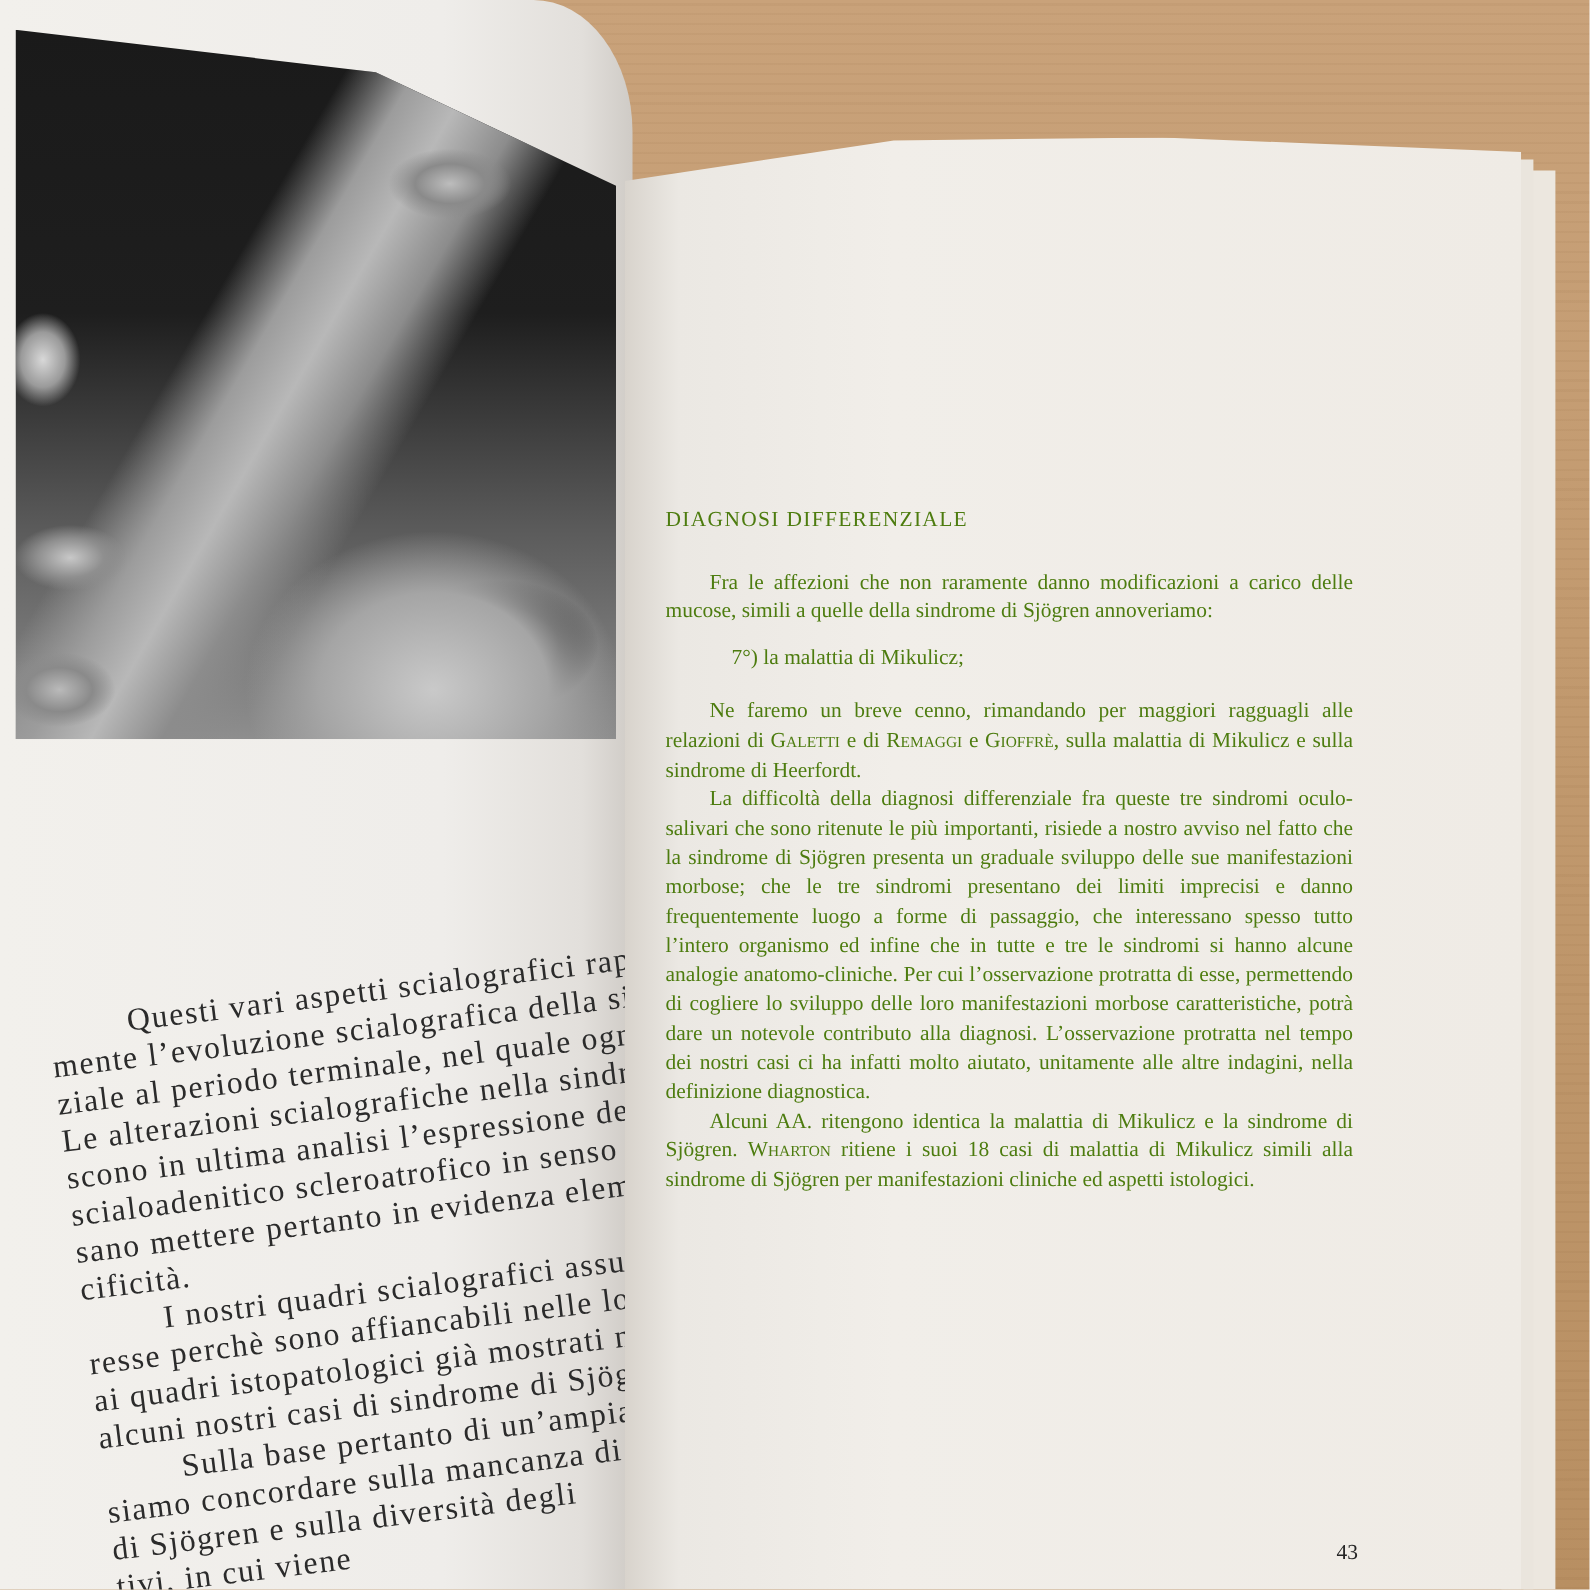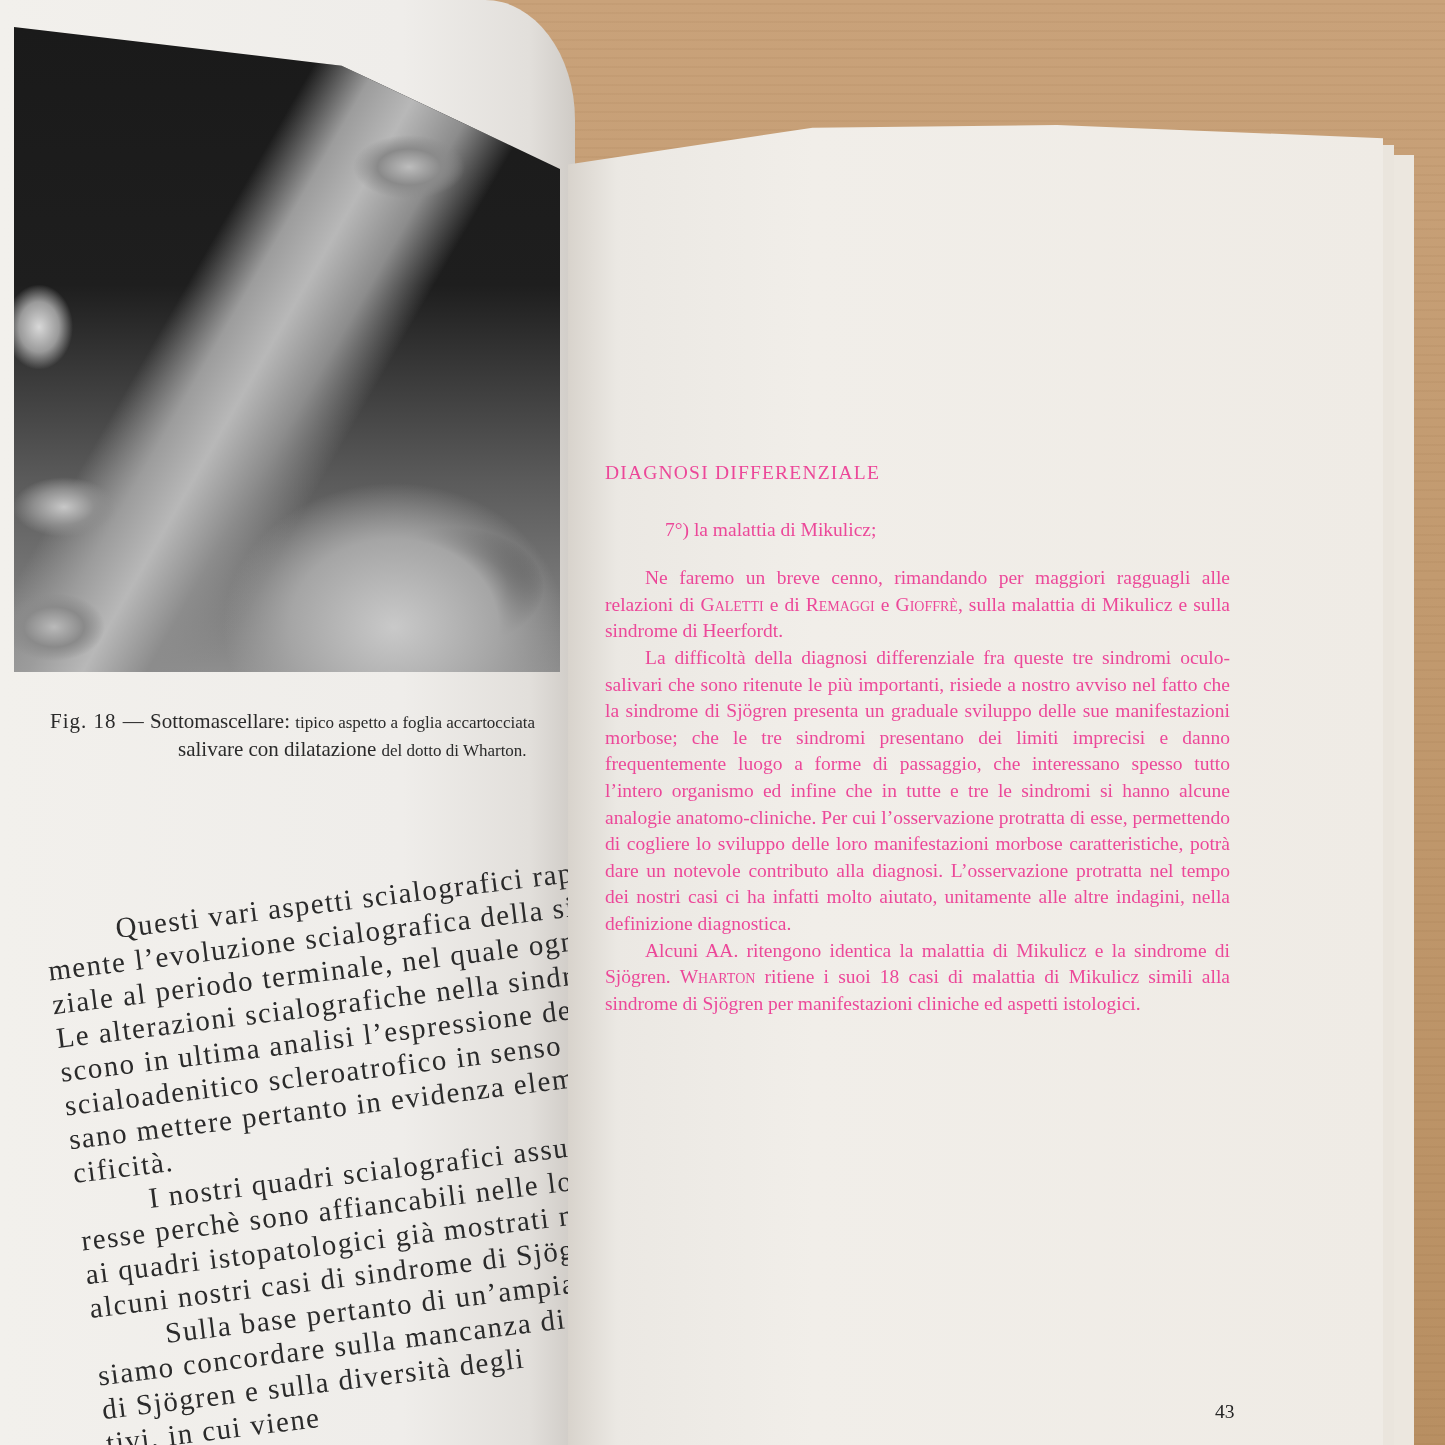--- a/index.html
+++ b/index.html
@@ -53,47 +53,38 @@
   .left-body {
     position:absolute; left:42px; top:920px; width:560px;
     font-size:29px; line-height:34px; color:#2b2b2b; letter-spacing:1.5px;
     transform: rotate(-7deg); transform-origin: 0 0;
   }
   .left-body p { margin:0; white-space:nowrap; }
   .left-body .indent { padding-left:72px; }
 
   .right-text {
     position:absolute; left:605px; top:460px; width:625px;
-    font-size:19.5px; line-height:26.6px; color:#ec4899;
+    font-size:19.5px; line-height:26.6px; color:#4d7c0f;
   }
   .heading { font-size:19.5px; letter-spacing:1.2px; margin:0 0 30px 0; }
   .para { margin:0; text-align:justify; text-indent:40px; }
   .list { margin:16px 0 22px 0; padding:0; list-style:none; }
   .list li { padding-left:60px; margin:0 0 16px 0; }
   .sc { font-variant: small-caps; }
   .page-number { position:absolute; left:1215px; top:1401px; font-size:19.5px; color:#252525; }
 </style>
 </head>
 <body>
 
 <div class="wood-grain"></div>
 <div class="page-stack-3"></div>
 <div class="page-stack-2"></div>
 
 <div class="left-page">
   <div class="photo"></div>
-  <div class="caption">
-    <span class="fig-label">Fig. 18 —</span>
-    <span>Sottomascellare:</span>
-    <span class="small">tipico aspetto a foglia accartocciata</span>
-    <span class="line2">
-      <span>salivare con dilatazione</span>
-      <span class="small">del dotto di Wharton.</span>
-    </span>
-  </div>
 
   <div class="left-body">
     <p class="indent">Questi vari aspetti scialografici rappresentano</p>
     <p>mente l’evoluzione scialografica della sindrome</p>
     <p>ziale al periodo terminale, nel quale ogni struttura</p>
     <p>Le alterazioni scialografiche nella sindrome di</p>
     <p>scono in ultima analisi l’espressione degli esiti</p>
     <p>scialoadenitico scleroatrofico in senso lato,</p>
     <p>sano mettere pertanto in evidenza elementi di</p>
     <p>cificità.</p>
@@ -105,20 +96,21 @@
     <p>siamo concordare sulla mancanza di specificità</p>
     <p>di Sjögren e sulla diversità degli</p>
     <p>tivi, in cui viene</p>
   </div>
 </div>
 
 <div class="right-page"></div>
 
 <div class="right-text">
   <h2 class="heading" style="font-weight:normal;">DIAGNOSI DIFFERENZIALE</h2>
+  <p class="para">Fra le affezioni che non raramente danno modificazioni a carico delle mucose, simili a quelle della sindrome di Sjögren annoveriamo:</p>
   <ul class="list">
     <li>7°) la malattia di Mikulicz;</li>
   </ul>
   <p class="para"><span>Ne faremo un breve cenno, rimandando per maggiori ragguagli alle relazioni di </span><span class="sc">Galetti</span><span> e di </span><span class="sc">Remaggi</span><span> e </span><span class="sc">Gioffrè</span><span>, sulla malattia di Mikulicz e sulla sindrome di Heerfordt.</span></p>
   <p class="para">La difficoltà della diagnosi differenziale fra queste tre sindromi oculo-salivari che sono ritenute le più importanti, risiede a nostro avviso nel fatto che la sindrome di Sjögren presenta un graduale sviluppo delle sue manifestazioni morbose; che le tre sindromi presentano dei limiti imprecisi e danno frequentemente luogo a forme di passaggio, che interessano spesso tutto l’intero organismo ed infine che in tutte e tre le sindromi si hanno alcune analogie anatomo-cliniche. Per cui l’osservazione protratta di esse, permettendo di cogliere lo sviluppo delle loro manifestazioni morbose caratteristiche, potrà dare un notevole contributo alla diagnosi. L’osservazione protratta nel tempo dei nostri casi ci ha infatti molto aiutato, unitamente alle altre indagini, nella definizione diagnostica.</p>
   <p class="para"><span>Alcuni AA. ritengono identica la malattia di Mikulicz e la sindrome di Sjögren. </span><span class="sc">Wharton</span><span> ritiene i suoi 18 casi di malattia di Mikulicz simili alla sindrome di Sjögren per manifestazioni cliniche ed aspetti istologici.</span></p>
 </div>
 <div class="page-number">43</div>
 
 </body></html>

